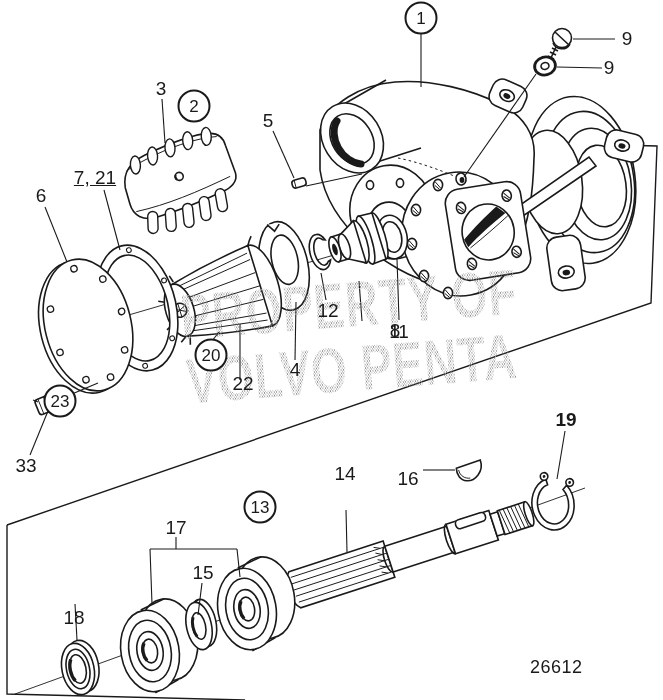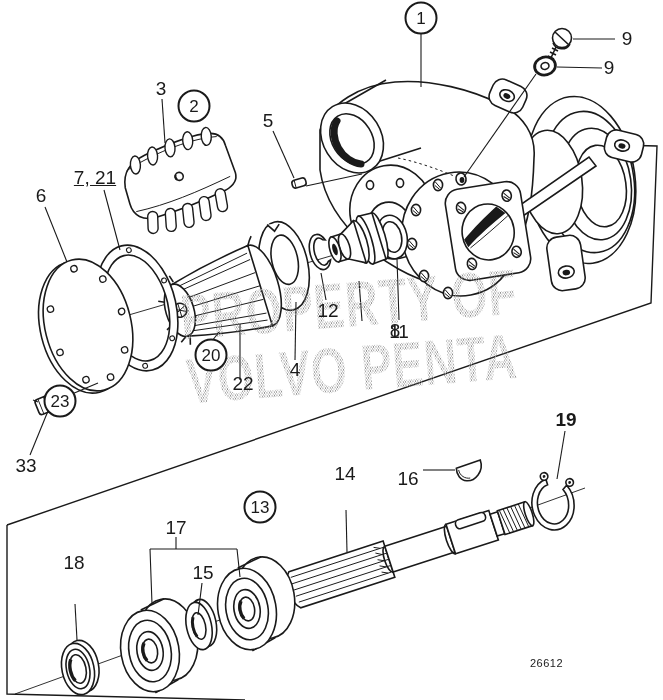--- a/index.html
+++ b/index.html
@@ -42,21 +42,21 @@
   .callout-plain{
     position:absolute;transform:translate(-50%,-50%);font-size:19px;color:var(--line);
     white-space:nowrap;background:transparent;
   }
   .callout-circle{
     position:absolute;transform:translate(-50%,-50%);width:29px;height:29px;border-radius:50%;
     border:2.6px solid var(--line);background:#fff;display:flex;align-items:center;justify-content:center;
     font-size:17px;color:var(--line);
   }
   #part-number{
-    position:absolute;left:530px;top:657px;z-index:3;font-size:11px;color:var(--line);letter-spacing:.5px;
+    position:absolute;left:530px;top:657px;z-index:3;font-size:18px;color:var(--line);letter-spacing:.5px;
   }
 </style>
 </head>
 <body>
 
 <div id="stage">
 
   <svg id="drawing" width="663" height="700" viewBox="0 0 663 700">
     <defs>
       <g id="bearing">
@@ -357,21 +357,21 @@
       <div class="callout-plain" style="left: 395px; top: 331px;">8</div>
       <div class="callout-plain" style="left: 609px; top: 68px;">9</div>
       <div class="callout-plain" style="left: 627px; top: 39px;">9</div>
       <div class="callout-plain" style="left: 367px; top: 332px; margin-left: 32px;">11</div>
       <div class="callout-plain" style="left: 328px; top: 311px;">12</div>
       <div class="callout-circle" style="left: 260px; top: 507px;">13</div>
       <div class="callout-plain" style="left: 345px; top: 474px;">14</div>
       <div class="callout-plain" style="left: 203px; top: 573px;">15</div>
       <div class="callout-plain" style="left: 408px; top: 471px; margin-top: 8px;">16</div>
       <div class="callout-plain" style="left: 176px; top: 528px;">17</div>
-      <div class="callout-plain" style="left: 74px; top: 563px;">18</div>
+      <div class="callout-plain" style="left: 74px; top: 618px;">18</div>
       <div class="callout-plain" style="left: 566px; top: 420px; font-weight: bold;">19</div>
       <div class="callout-circle" style="left: 211px; top: 355px;">20</div>
       <div class="callout-plain" style="left: 243px; top: 384px;">22</div>
       <div class="callout-circle" style="left: 17px; top: 401px; margin-left: 43px;">23</div>
       <div class="callout-plain" style="left: 26px; top: 466px;">33</div>
     </div>
 
   <div id="part-number">26612</div>
 </div>
 

